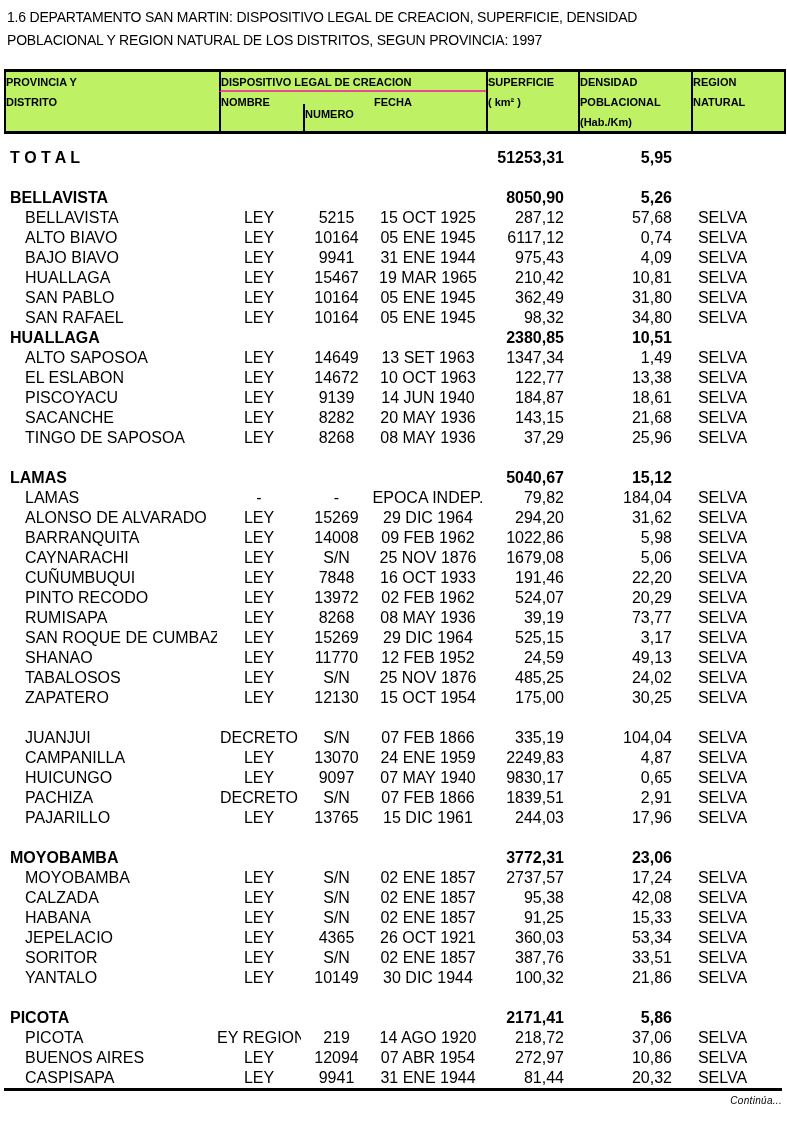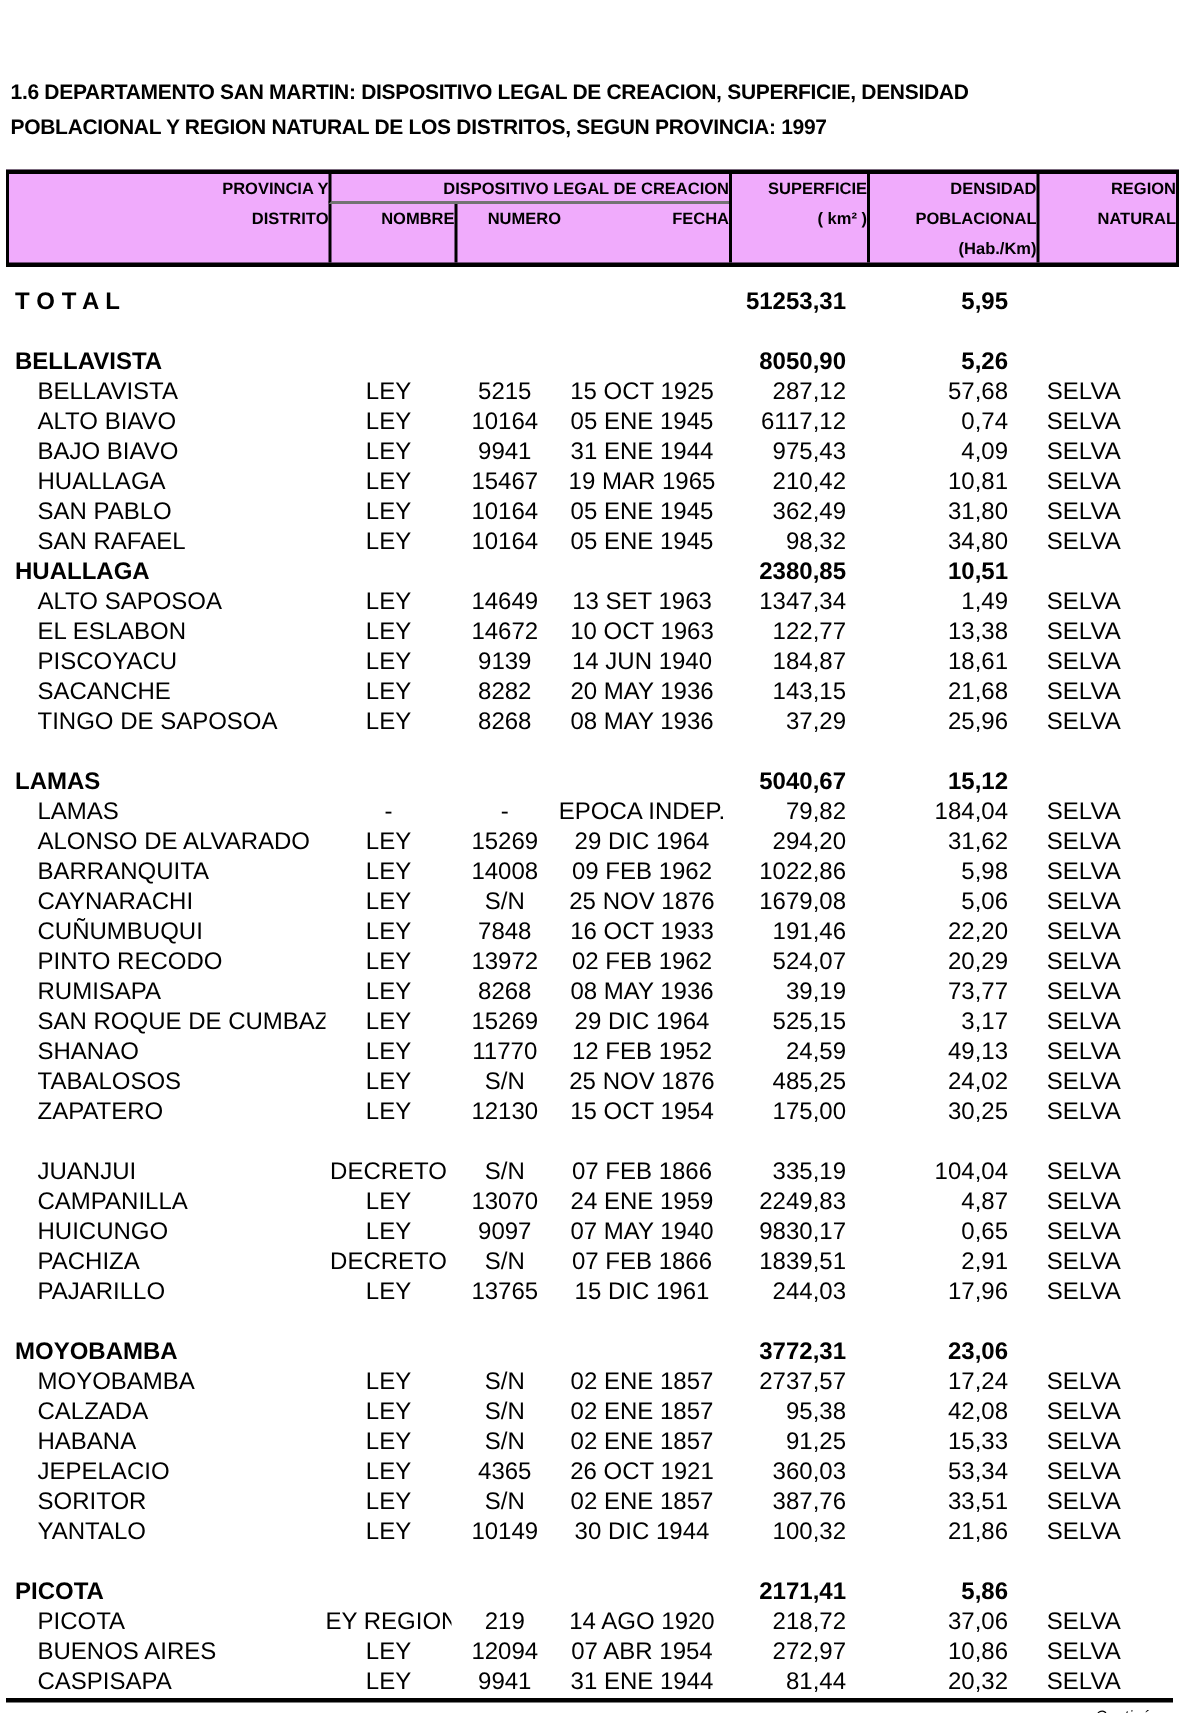--- a/index.html
+++ b/index.html
@@ -2,39 +2,38 @@
 <html><head>
 <meta charset="utf-8">
 <style>
   html,body{margin:0;padding:0;}
   body{
     width:787px;height:1142px;background:#ffffff;color:#000;
     font-family:"Liberation Sans", sans-serif;overflow:hidden;
   }
   .title{
     padding:6px 12px 0 7px;
-    font-size:14px;font-weight:bold;line-height:23px;
+    font-size:14px;font-weight:normal;line-height:23px;
     letter-spacing:-0.2px;
-    margin-top:44px;
   }
   
   .hdr{
     margin:17px 0 0 4px;width:778px;
     display:grid;
     grid-template-columns:213px 84px 71px 112px 92px 113px 93px;
     grid-template-rows:20px 20px 19px;
-    background:#f0abfc;
+    background:#bef264;
     border:2px solid #000;border-top-width:3px;border-bottom-width:3px;
-    font-size:11px;font-weight:bold;text-align:right;
+    font-size:11px;font-weight:bold;text-align:left;
   }
   .hcell{line-height:20px;overflow:hidden;}
   .hc-prov{grid-column:1;grid-row:1/4;}
-  .hc-disp{grid-column:2/5;grid-row:1;border-left:2px solid #000;border-bottom:2px solid #737373;padding-left:16px;}
+  .hc-disp{grid-column:2/5;grid-row:1;border-left:2px solid #000;border-bottom:2px solid #ec4899;}
   .hc-nombre{grid-column:2;grid-row:2/4;border-left:2px solid #000;}
-  .hc-numero{grid-column:3;grid-row:2/4;border-left:2px solid #000;}
+  .hc-numero{grid-column:3;grid-row:2/4;border-left:2px solid #000;margin-top:12px;}
   .hc-fecha{grid-column:4;grid-row:2/4;}
   .hc-sup{grid-column:5;grid-row:1/4;border-left:2px solid #000;}
   .hc-den{grid-column:6;grid-row:1/4;border-left:2px solid #000;}
   .hc-reg{grid-column:7;grid-row:1/4;border-left:2px solid #000;}
   
   .tbl{
     margin:14px 0 0 4px;width:778px;
     border-collapse:collapse;table-layout:fixed;
     font-size:16px;
   }

